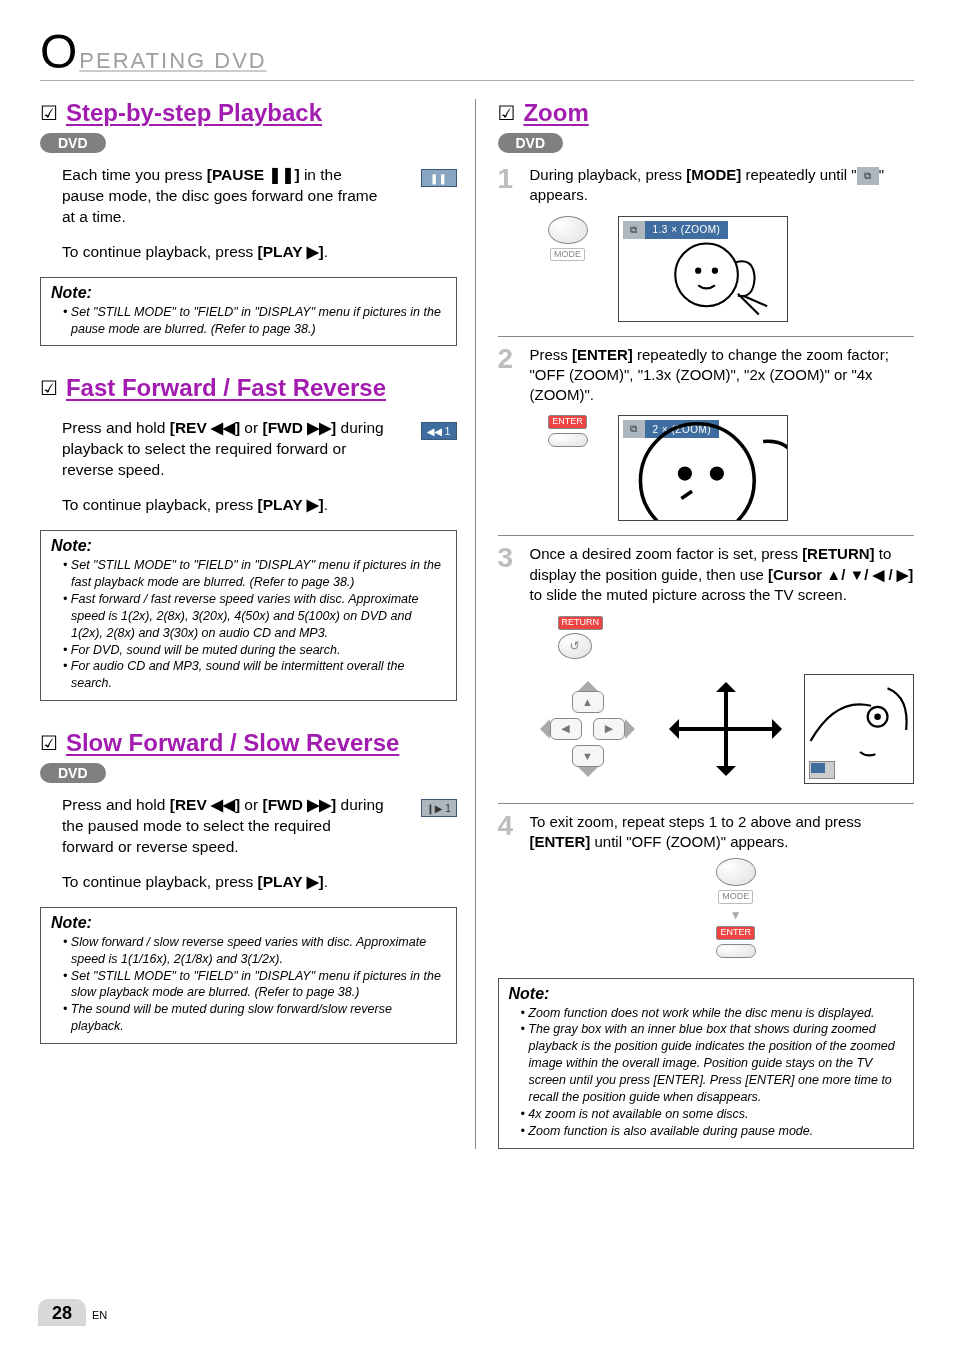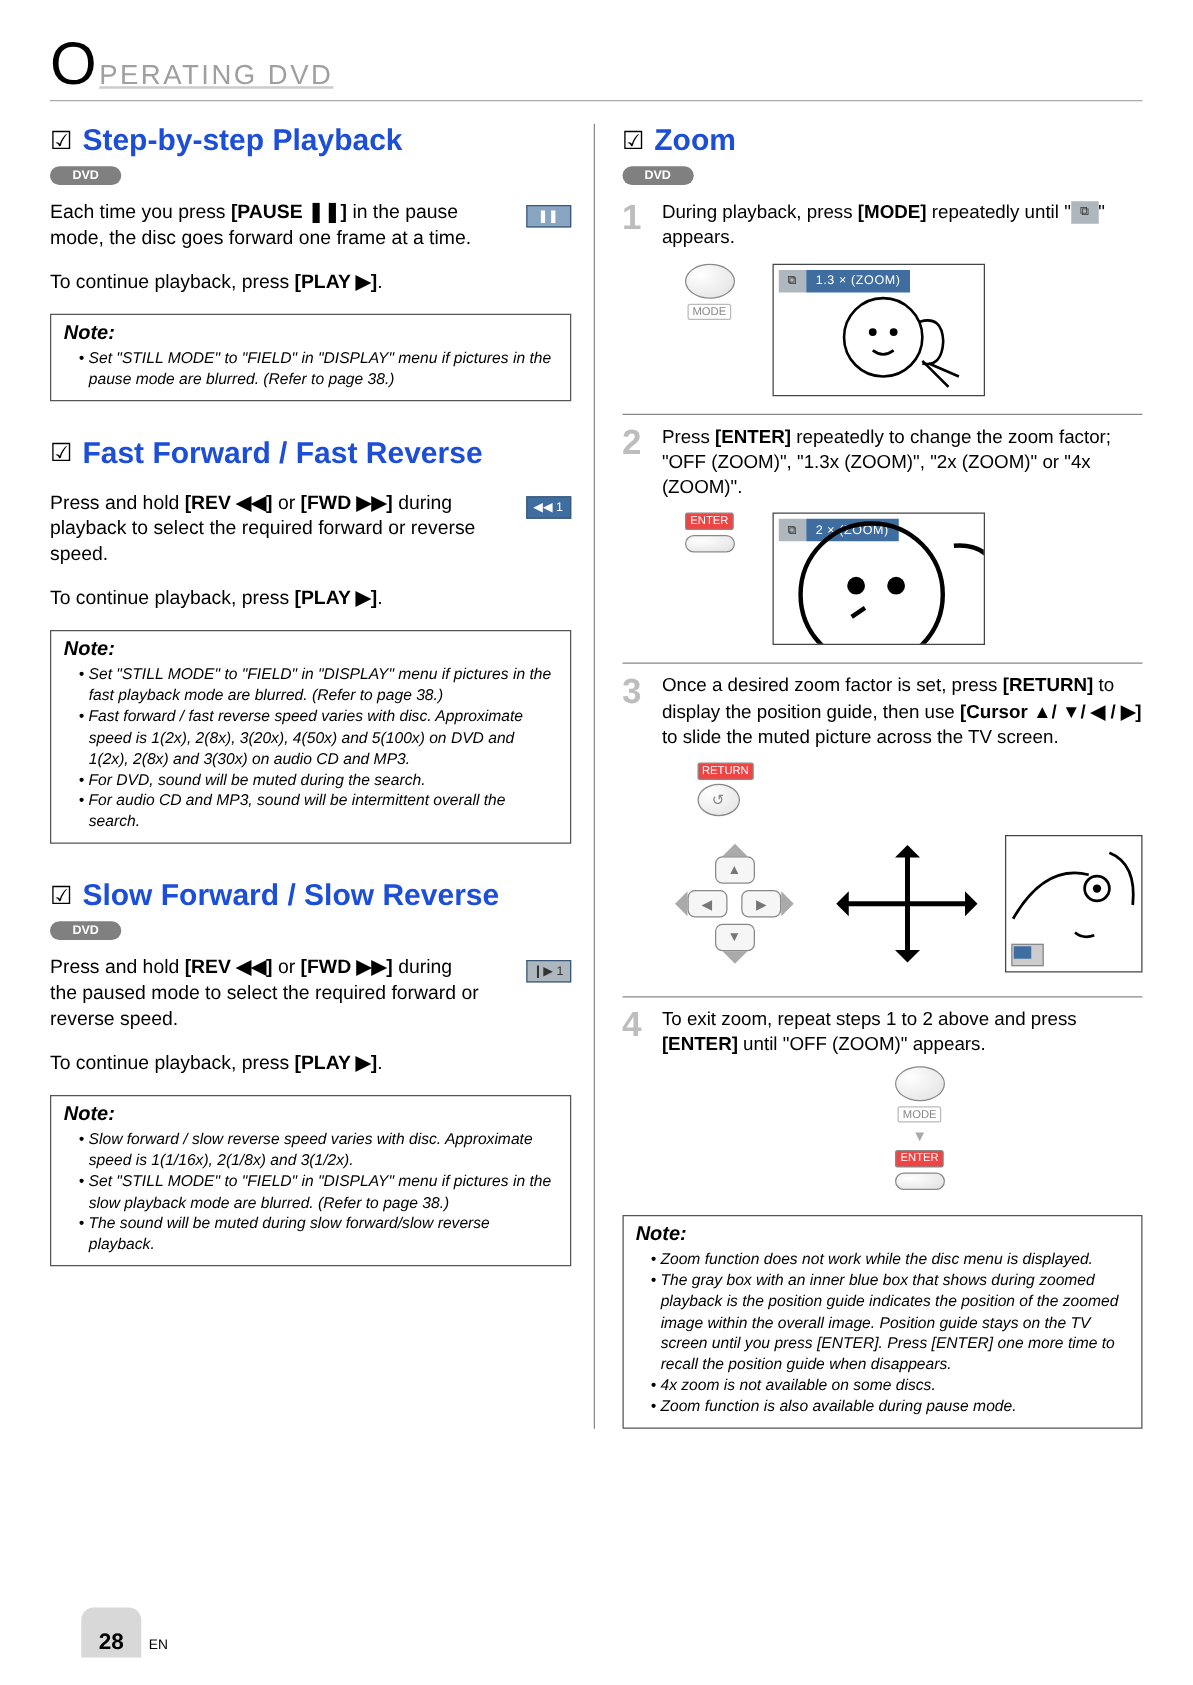--- a/index.html
+++ b/index.html
@@ -49,42 +49,43 @@
     gap: 8px;
     margin-bottom: 2px;
   }
   .checkbox-icon {
     font-size: 20px;
     line-height: 1;
   }
   .blue-link {
     font-size: 24px;
     font-weight: 700;
-    color: #1d4ed8;
+    color: #a21caf;
+    text-decoration: underline;
     text-decoration-thickness: 2px;
     text-underline-offset: 3px;
   }
   .dvd-chip {
     display: inline-flex;
     align-items: center;
     background: #808080;
     color: #fff;
     border-radius: 12px;
     padding: 2px 18px;
-    font-size: 10px;
+    font-size: 14px;
     font-weight: 700;
     margin-top: 4px;
     margin-bottom: 12px;
   }
   .body-text {
     font-size: 15.5px;
     line-height: 1.35;
     margin-bottom: 14px;
   }
-  .body-text.indent { margin-right: 20px; }
+  .body-text.indent { margin-left: 22px; margin-right: 20px; }
   .inline-row {
     display: flex;
     align-items: flex-start;
     gap: 14px;
   }
   .osd-box {
     width: 36px;
     height: 18px;
     background: #88a6c2;
     border: 1px solid #3a587a;
@@ -252,24 +253,23 @@
     position: absolute;
     left: 38px;
     bottom: 22px;
     display: flex;
     align-items: baseline;
     gap: 6px;
   }
   .page-num .tab {
     background: #d8d8d8;
     border-radius: 10px 10px 0 0;
-    padding: 17px 14px 2px 14px;
+    padding: 4px 14px 2px 14px;
     font-weight: 700;
     font-size: 18px;
-    margin-left: 27px;
   }
   .page-num .en {
     font-size: 11px;
     color: #000;
   }
   .spacer { height: 28px; }
 </style>
 </head>
 <body>
 

